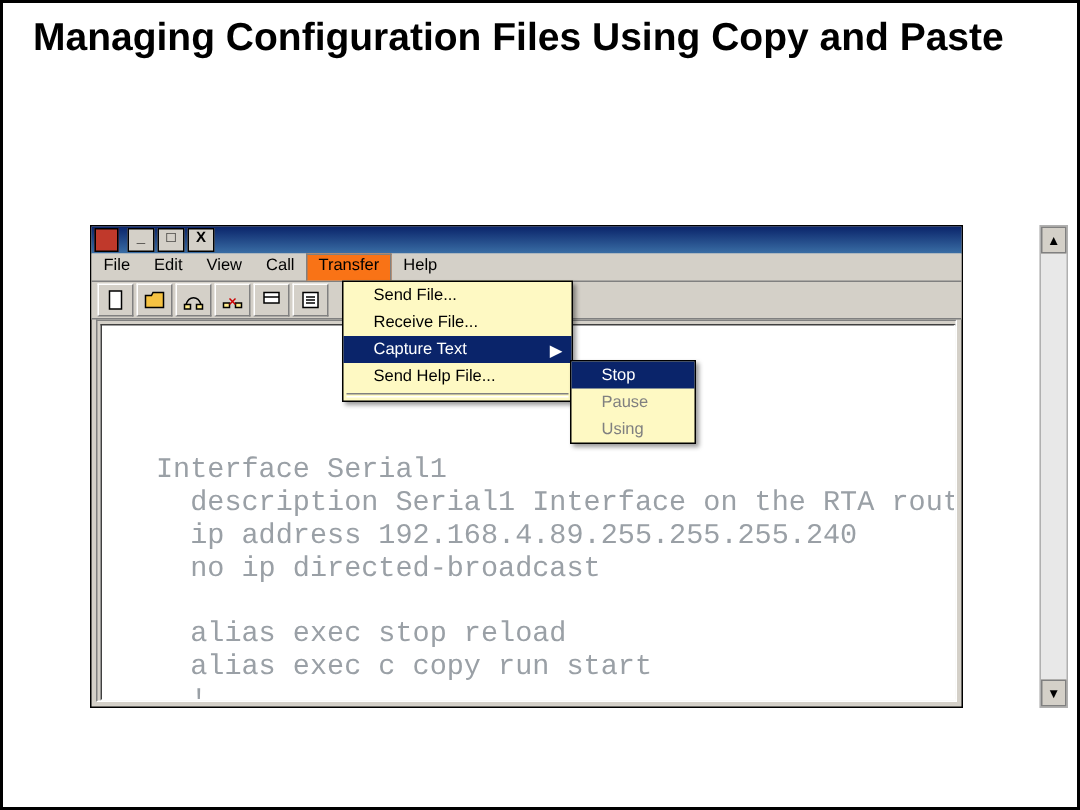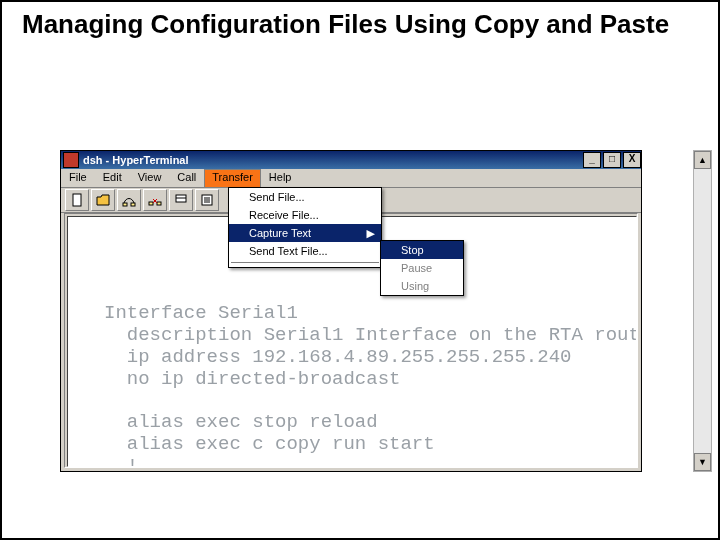--- a/index.html
+++ b/index.html
@@ -15,21 +15,21 @@
   .menubar{height:18px;background:#d4d0c8;display:flex;border-bottom:1px solid #808080}
   .menuitem{padding:2px 8px;cursor:default}
   .menuitem.open{background:#f97316;border:1px solid #808080;border-bottom:none;padding:1px 7px}
   .toolbar{height:24px;background:#d4d0c8;border-bottom:1px solid #808080;display:flex;align-items:center;padding-left:4px;gap:2px}
   .tbtn{width:22px;height:20px;border:1px solid #fff;border-right-color:#808080;border-bottom-color:#808080;background:#d4d0c8;display:flex;align-items:center;justify-content:center}
   .tbtn svg{width:14px;height:14px}
   .content-wrap{position:absolute;left:3px;right:3px;top:62px;bottom:3px;background:#d4d0c8;border:1px solid #808080;border-right-color:#fff;border-bottom-color:#fff;padding:2px}
   .content{width:100%;height:100%;background:#fff;border:1px solid #404040;border-right-color:#fff;border-bottom-color:#fff;overflow:hidden}
   .terminal{font-family:"Courier New",monospace;font-size:19px;color:#9aa0a6;white-space:pre;padding:86px 0 0 36px;line-height:1.15}
   
-  .dropdown{position:absolute;background:#ffffff;border:1px solid #000;box-shadow:2px 2px 3px rgba(0,0,0,.4);font-size:11px;z-index:10}
+  .dropdown{position:absolute;background:#fef9c3;border:1px solid #000;box-shadow:2px 2px 3px rgba(0,0,0,.4);font-size:11px;z-index:10}
   .dd-main{left:167px;top:36px;width:152px}
   .dd-sub{left:319px;top:89px;width:82px}
   .dd-item{padding:3px 20px 3px 20px;position:relative;cursor:default}
   .dd-item.highlight{background:#0a246a;color:#fff}
   .dd-item.disabled{color:#808080}
   .dd-item .arrow{position:absolute;right:6px;top:3px}
   .dd-item.highlight .arrow{color:#fff}
   .dd-sep{height:1px;margin:2px 2px;border-top:1px solid #808080;border-bottom:1px solid #fff}
   
   .outer-scroll{position:absolute;right:6px;top:148px;width:17px;height:320px;background:#e8e8e8;border:1px solid #b0b0b0;display:flex;flex-direction:column;justify-content:space-between}
@@ -37,21 +37,20 @@
 </style>
 </head>
 <body>
 
 <div class="slide">
   <div class="slide-title">Managing Configuration Files Using Copy and Paste</div>
 
   <div class="win">
     <div class="titlebar">
       <div class="app-icon"></div>
-      <div class="title-text">dsh - HyperTerminal</div>
       <div class="winbtns">
         <div class="winbtn">_</div>
         <div class="winbtn">□</div>
         <div class="winbtn">X</div>
       </div>
     </div>
 
     <div class="menubar">
       <div class="menuitem">File</div>
       <div class="menuitem">Edit</div>
@@ -120,21 +119,21 @@
       </div>
     </div>
 
     <div class="dropdown dd-main">
       <div class="dd-item">Send File...</div>
       <div class="dd-item">Receive File...</div>
       <div class="dd-item highlight">
         <span>Capture Text</span>
         <span class="arrow">▶</span>
       </div>
-      <div class="dd-item">Send Text File...</div>
+      <div class="dd-item">Send Help File...</div>
       <div class="dd-sep"></div>
     </div>
 
     <div class="dropdown dd-sub">
       <div class="dd-item highlight">Stop</div>
       <div class="dd-item disabled">Pause</div>
       <div class="dd-item disabled">Using</div>
     </div>
   </div>
 

